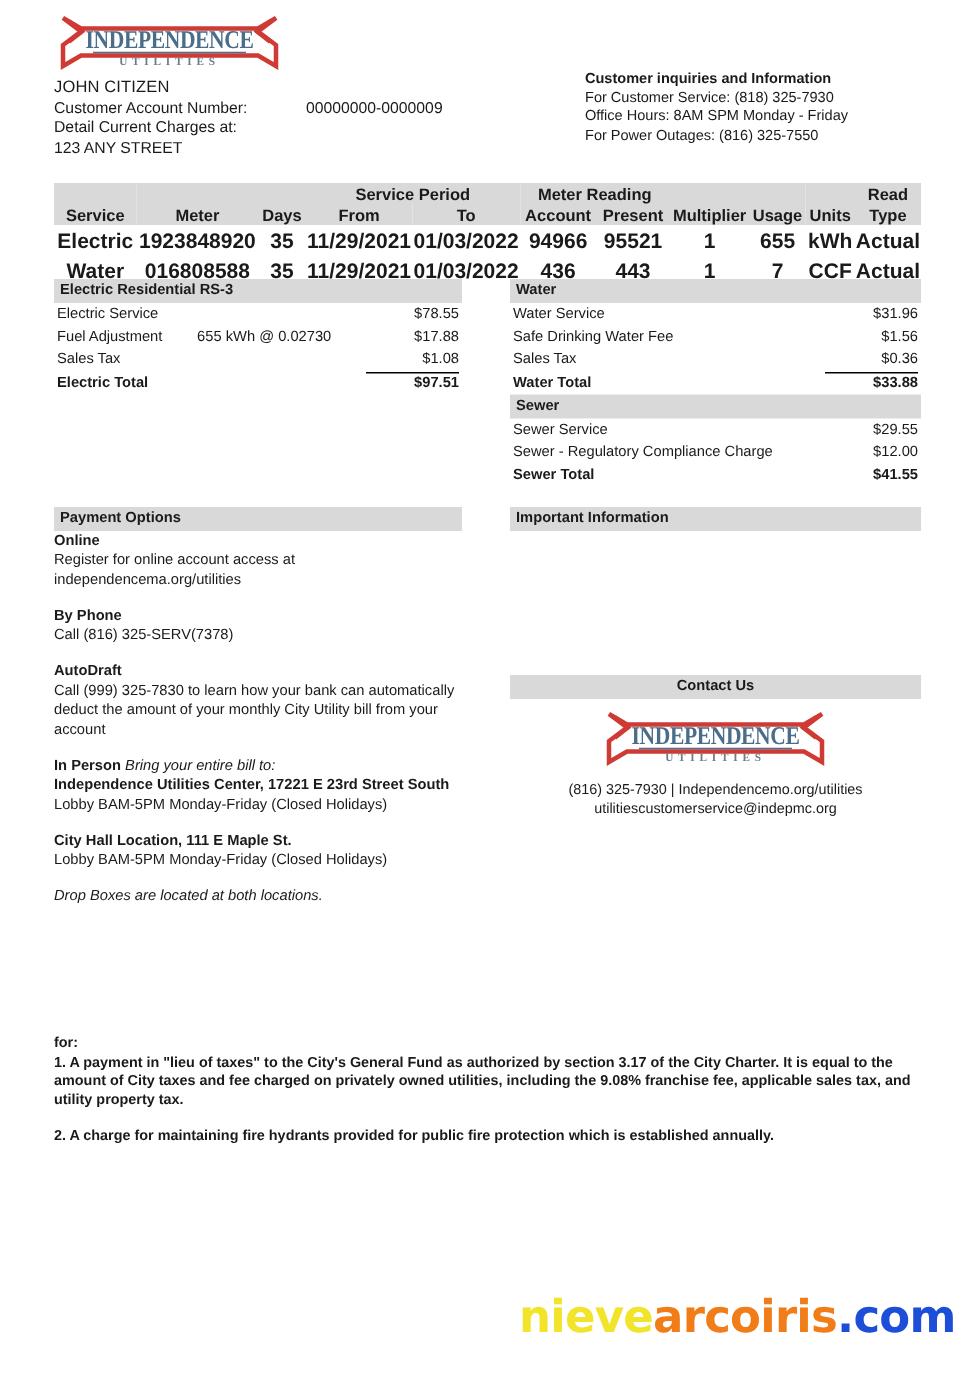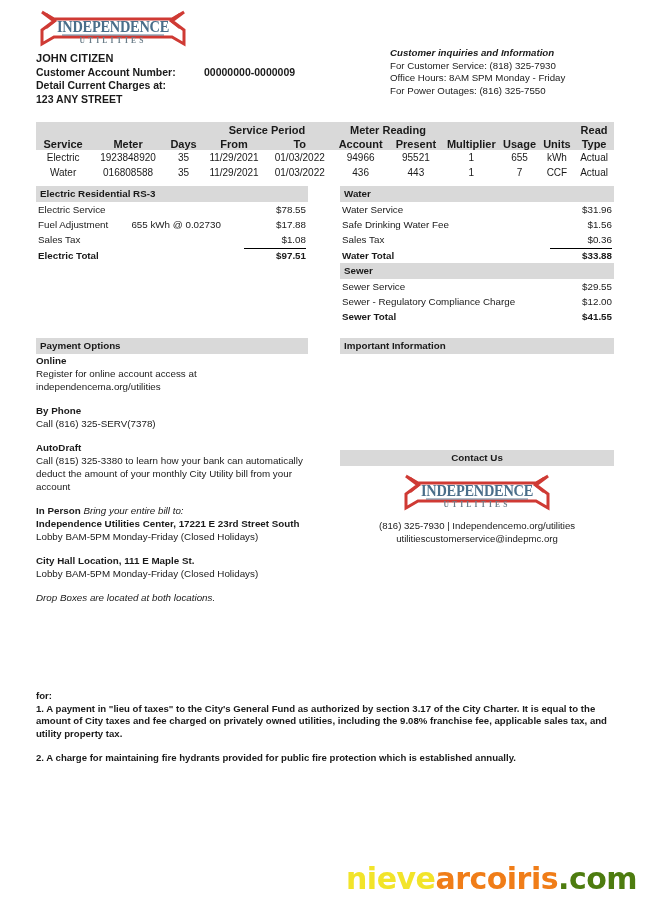--- a/index.html
+++ b/index.html
@@ -14,45 +14,45 @@
     font-family: "Liberation Sans", sans-serif;
     color: #1a1a1a;
     overflow: hidden;
   }
   .page { position: relative; width: 646px; height: 916px; padding: 0; }
   .logo-svg { display: block; }
 
   
   .header { position: absolute; left: 36px; top: 8px; width: 574px; }
   .logo-block { margin-left: 4px; }
-  .cust-block { margin-top: 4px; font-size: 10.5px; line-height: 13.5px; font-weight: bold; }
+  .cust-block { margin-top: 4px; font-size: 10.5px; line-height: 13.5px; }
   .cust-name { font-size: 11px; letter-spacing: 0.1px; }
   .cust-row { display: flex; }
   .cust-label { width: 168px; }
   .inquiries {
     position: absolute; left: 390px; top: 47px;
     font-size: 9.7px; line-height: 12.6px;
   }
-  .inquiries .hd { font-weight: bold; font-style: italic; }
+  .inquiries .hd { font-weight: bold; }
 
   
   .svc-table {
     position: absolute; left: 36px; top: 122px;
     width: 578px;
     border-collapse: collapse;
     font-size: 9.5px;
   }
   .svc-table thead tr { background: #d9d9d9; }
   .svc-table thead th {
     font-weight: bold; padding: 0; height: 14px;
     vertical-align: bottom; text-align: center; font-size: 11px;
   }
   .svc-table thead th.grp { text-align: center; font-weight: bold; height: 13px; }
   .svc-table tbody td {
-    text-align: center; padding: 2px 0; font-size: 10px;
+    text-align: center; padding: 2px 0; font-size: 14px; font-weight: bold;
   }
   .hdr-row-top th { padding-bottom: 1px; }
   .hdr-row-bot th { padding-bottom: 2px; }
   .col-service { width: 62px; }
   .col-meter   { width: 86px; }
   .col-days    { width: 40px; }
   .col-from    { width: 74px; }
   .col-to      { width: 74px; }
   .col-prev    { width: 62px; }
   .col-pres    { width: 62px; }
@@ -108,21 +108,21 @@
 
   
   .watermark {
     position: absolute; left: 346px; top: 861px;
     font-family: "DejaVu Sans", sans-serif;
     font-size: 30px; font-weight: bold; letter-spacing: -0.5px;
     white-space: nowrap;
   }
   .wm-a { color: #f2e42a; }
   .wm-b { color: #f07d18; }
-  .wm-c { color: #4d7c0f; }
+  .wm-c { color: #1d4ed8; }
 </style>
 </head>
 <body>
 
 <div class="page">
 
   <div class="header">
 
     <div class="logo-block">
       <svg class="logo-svg" width="146" height="40" viewBox="0 0 146 40">
@@ -277,21 +277,21 @@
     <div>independencema.org/utilities</div>
 
     <div class="gap"></div>
 
     <div class="sub">By Phone</div>
     <div>Call (816) 325-SERV(7378)</div>
 
     <div class="gap"></div>
 
     <div class="sub">AutoDraft</div>
-    <div>Call (815) 325-3380 to learn how your bank can automatically</div>
+    <div>Call (999) 325-7830 to learn how your bank can automatically</div>
     <div>deduct the amount of your monthly City Utility bill from your</div>
     <div>account</div>
 
     <div class="gap"></div>
 
     <div>
       <span class="b">In Person</span>
       <span class="it">Bring your entire bill to:</span>
     </div>
     <div class="b">Independence Utilities Center, 17221 E 23rd Street South</div>

